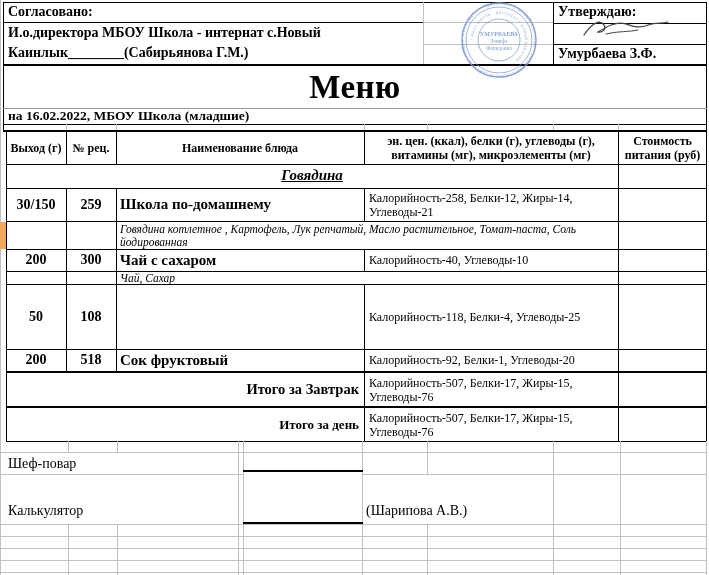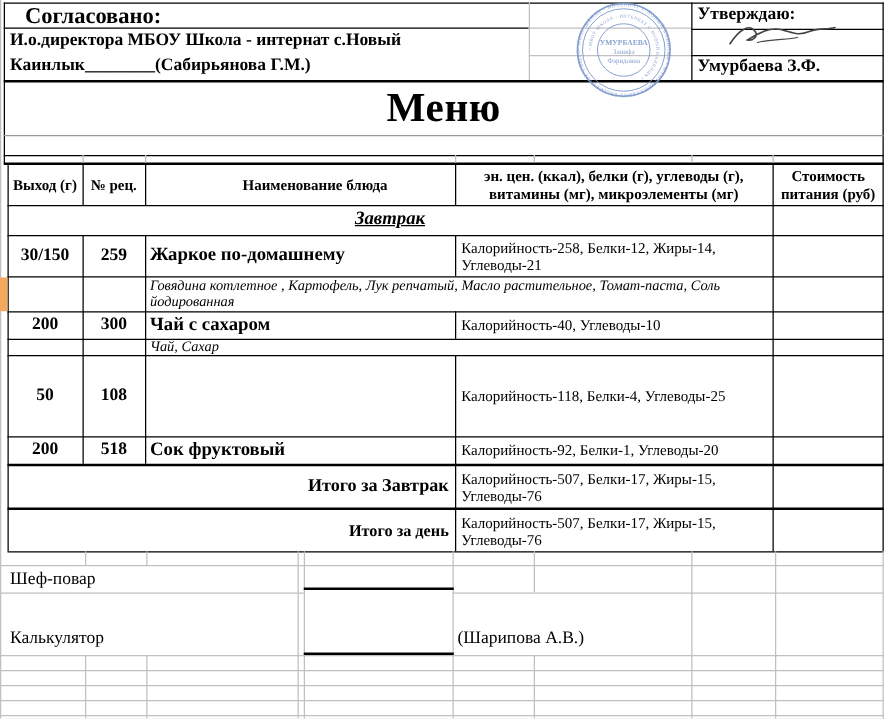--- a/index.html
+++ b/index.html
@@ -98,21 +98,21 @@
   <div class="gln" style="left:427px;top:524px;width:1px;height:51px;"></div>
   <div class="gln" style="left:553px;top:441px;width:1px;height:134px;"></div>
   <div class="gln" style="left:620px;top:441px;width:1px;height:134px;"></div>
   <div class="gln" style="left:706px;top:441px;width:1px;height:134px;"></div>
 
   <div class="sig-line" style="left:243px;top:470px;width:120px;"></div>
   <div class="sig-line" style="left:243px;top:522px;width:120px;"></div>
 
   <div class="orange" style="left:0;top:222px;width:6px;height:27px;background:#f2a95e;"></div>
 
-  <div class="cell c-left b" style="left:20px;top:3px;width:410px;height:18px;font-size:18px;">
+  <div class="cell c-left b" style="left:8px;top:3px;width:410px;height:18px;font-size:14px;">
       <span>Согласовано:</span>
     </div>
 
   <div class="cell c-left b" style="left:8px;top:23px;width:412px;height:40px;font-size:14px;line-height:20px;">
       <span>И.о.директора МБОУ Школа - интернат с.Новый Каинлык________(Сабирьянова Г.М.)</span>
     </div>
 
   <div class="cell c-left b" style="left:558px;top:3px;width:145px;height:18px;font-size:14px;">
       <span>Утверждаю:</span>
     </div>
@@ -144,49 +144,52 @@
     </text>
     <text x="44" y="36" text-anchor="middle" font-size="6" font-weight="bold" fill="#7b96cc" font-family="Liberation Serif, serif">УМУРБАЕВА</text>
     <text x="44" y="43" text-anchor="middle" font-size="5.5" fill="#7b96cc" font-family="Liberation Serif, serif">Зәнифә</text>
     <text x="44" y="50" text-anchor="middle" font-size="5.5" fill="#7b96cc" font-family="Liberation Serif, serif">Фәридовна</text>
   </svg>
 
   <div class="cell c-center" style="left:3px;top:67px;width:704px;height:40px;">
       <span id="title">Меню</span>
     </div>
 
+  <div class="cell c-left b" style="left:8px;top:108px;width:690px;height:16px;font-size:13.5px;">
+      <span>на 16.02.2022, МБОУ Школа (младшие)</span>
+    </div>
 
   <div class="cell c-center hdr" style="left:6px;top:131px;width:60px;height:33px;">
       <span>Выход (г)</span>
     </div>
   <div class="cell c-center hdr" style="left:66px;top:131px;width:50px;height:33px;">
       <span>№ рец.</span>
     </div>
-  <div class="cell c-center hdr" style="left:128px;top:131px;width:248px;height:33px;">
+  <div class="cell c-center hdr" style="left:116px;top:131px;width:248px;height:33px;">
       <span>Наименование блюда</span>
     </div>
   <div class="cell c-center hdr" style="left:618px;top:131px;width:89px;height:33px;">
       <span>Стоимость питания (руб)</span>
     </div>
   <div class="cell c-center hdr" style="left:366px;top:131px;width:250px;height:33px;">
       <span>эн. цен. (ккал), белки (г), углеводы (г), витамины (мг), микроэлементы (мг)</span>
     </div>
 
   <div class="cell c-center" style="left:6px;top:164px;width:612px;height:23px;">
-      <span class="section-title">Завтрак</span>
+      <span class="section-title">Говядина</span>
     </div>
 
   <div class="cell c-center num" style="left:6px;top:188px;width:60px;height:33px;justify-content:center;">
       <span>30/150</span>
     </div>
   <div class="cell c-center num" style="left:66px;top:188px;width:50px;height:33px;">
       <span>259</span>
     </div>
   <div class="cell c-left dish" style="left:120px;top:188px;width:244px;height:33px;">
-      <span>Жаркое по-домашнему</span>
+      <span>Школа по-домашнему</span>
     </div>
   <div class="cell c-left nutr" style="left:365px;top:188px;width:250px;height:33px;align-items:center;">
       <span>Калорийность-258, Белки-12, Жиры-14, Углеводы-21</span>
     </div>
 
   <div class="cell c-left ingr" style="left:116px;top:221px;width:500px;height:28px;">
       <span>Говядина котлетное , Картофель, Лук репчатый, Масло растительное, Томат-паста, Соль йодированная</span>
     </div>
 
   <div class="cell c-center num" style="left:6px;top:249px;width:60px;height:22px;">

